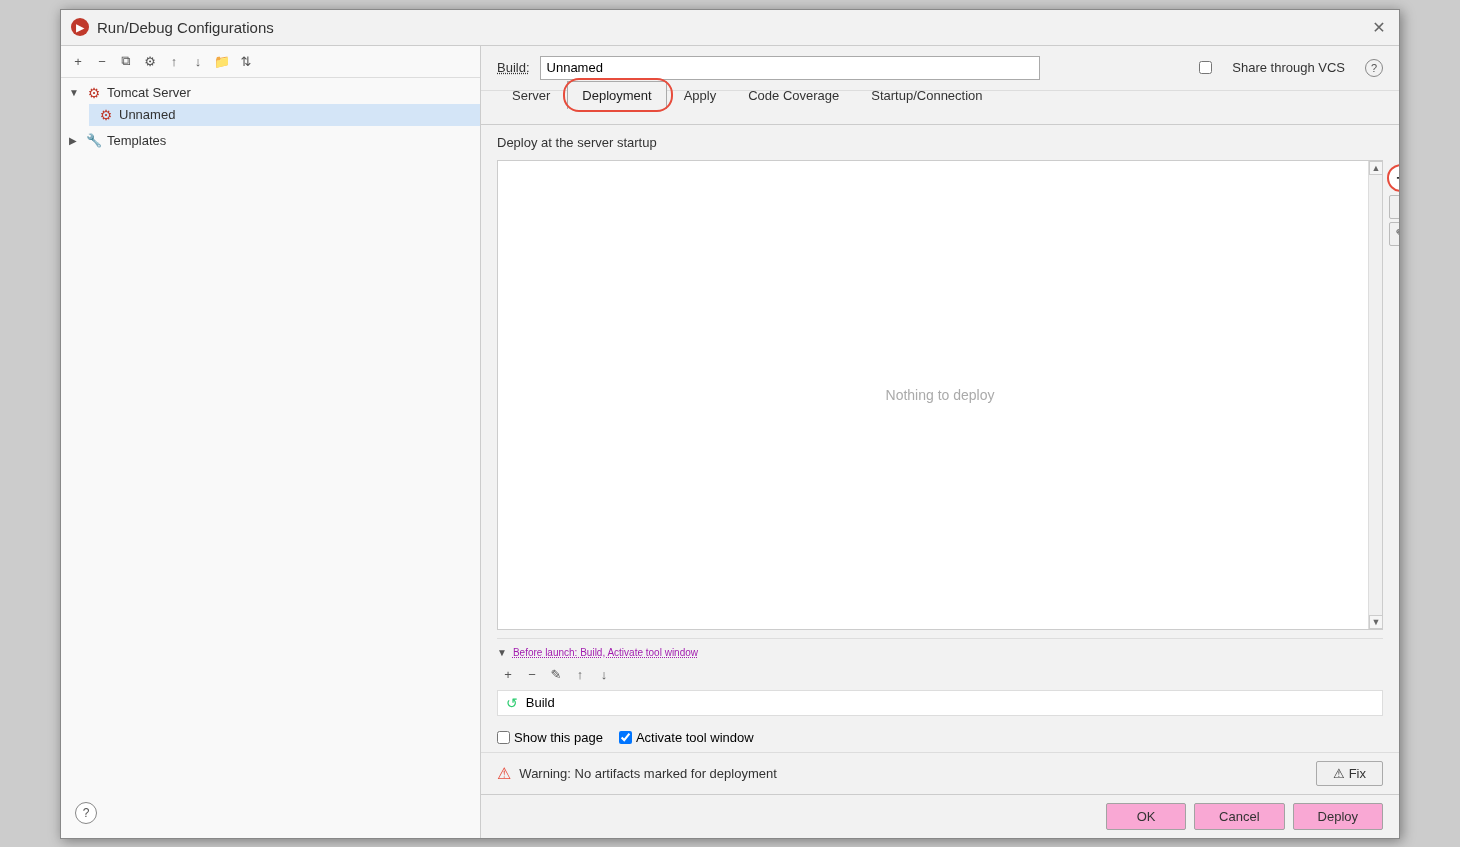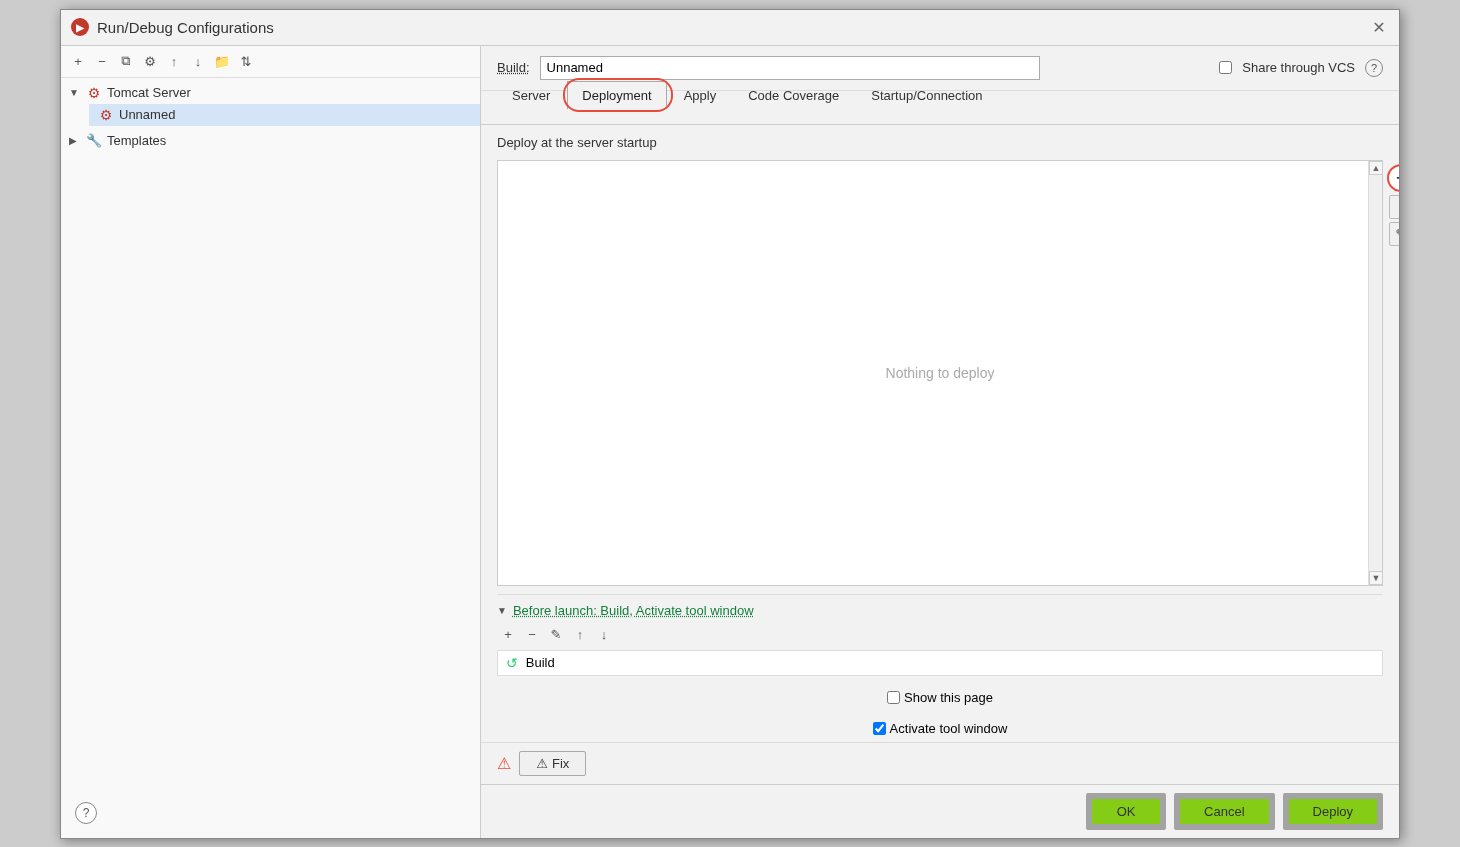--- a/index.html
+++ b/index.html
@@ -183,21 +183,21 @@
       border: 1px solid #aaa;
       background: white;
       padding: 2px 6px;
       font-size: 13px;
       outline: none;
     }
 
     .share-row {
       display: flex;
       align-items: center;
-      gap: 10px;
+      gap: 20px;
       margin-left: auto;
     }
 
     .share-checkbox {
       width: 13px;
       height: 13px;
     }
 
     .share-label {
       font-size: 13px;
@@ -358,22 +358,22 @@
       margin-bottom: 6px;
       cursor: pointer;
     }
 
     .before-launch-arrow {
       font-size: 10px;
       color: #555;
     }
 
     .before-launch-title {
-      font-size: 13px;
-      color: #15803d;
+      font-size: 10px;
+      color: #a21caf;
       text-decoration: underline dotted;
     }
 
     .before-launch-toolbar {
       display: flex;
       align-items: center;
       gap: 2px;
       margin-bottom: 4px;
     }
 
@@ -390,21 +390,20 @@
       color: #2ecc71;
       font-size: 14px;
     }
 
     .checkboxes-row {
       display: flex;
       align-items: center;
       gap: 16px;
       padding: 6px 0;
       font-size: 13px;
-      flex-direction: column;
     }
 
     .checkbox-item {
       display: flex;
       align-items: center;
       gap: 4px;
     }
 
     
     .warning-bar {
@@ -446,22 +445,22 @@
       align-items: center;
       justify-content: flex-end;
       padding: 8px 16px;
       border-top: 1px solid #ccc;
       gap: 8px;
       background: #f2f2f2;
     }
 
     .action-btn {
       padding: 5px 24px;
-      border: 6px solid #a3a3a3;
-      background: #84cc16;
+      border: 1px solid #a3a3a3;
+      background: #f9a8d4;
       cursor: pointer;
       font-size: 13px;
       color: #333;
       border-radius: 2px;
       min-width: 80px;
     }
     .action-btn.apply { font-weight: normal; }
 
     
     .help-btn {
@@ -651,20 +650,21 @@
           <div class="checkbox-item">
             <input type="checkbox" checked="" style="">
             <span>Activate tool window</span>
           </div>
         </div>
 
       </div>
 
       <div class="warning-bar">
         <span class="warning-icon">⚠</span>
+        <span class="warning-text">Warning: No artifacts marked for deployment</span>
         <button class="fix-btn">
           <span>⚠</span>
           <span>Fix</span>
         </button>
       </div>
 
       <div class="bottom-bar">
         <button class="action-btn">OK</button>
         <button class="action-btn">Cancel</button>
         <button class="action-btn apply">Deploy</button>

